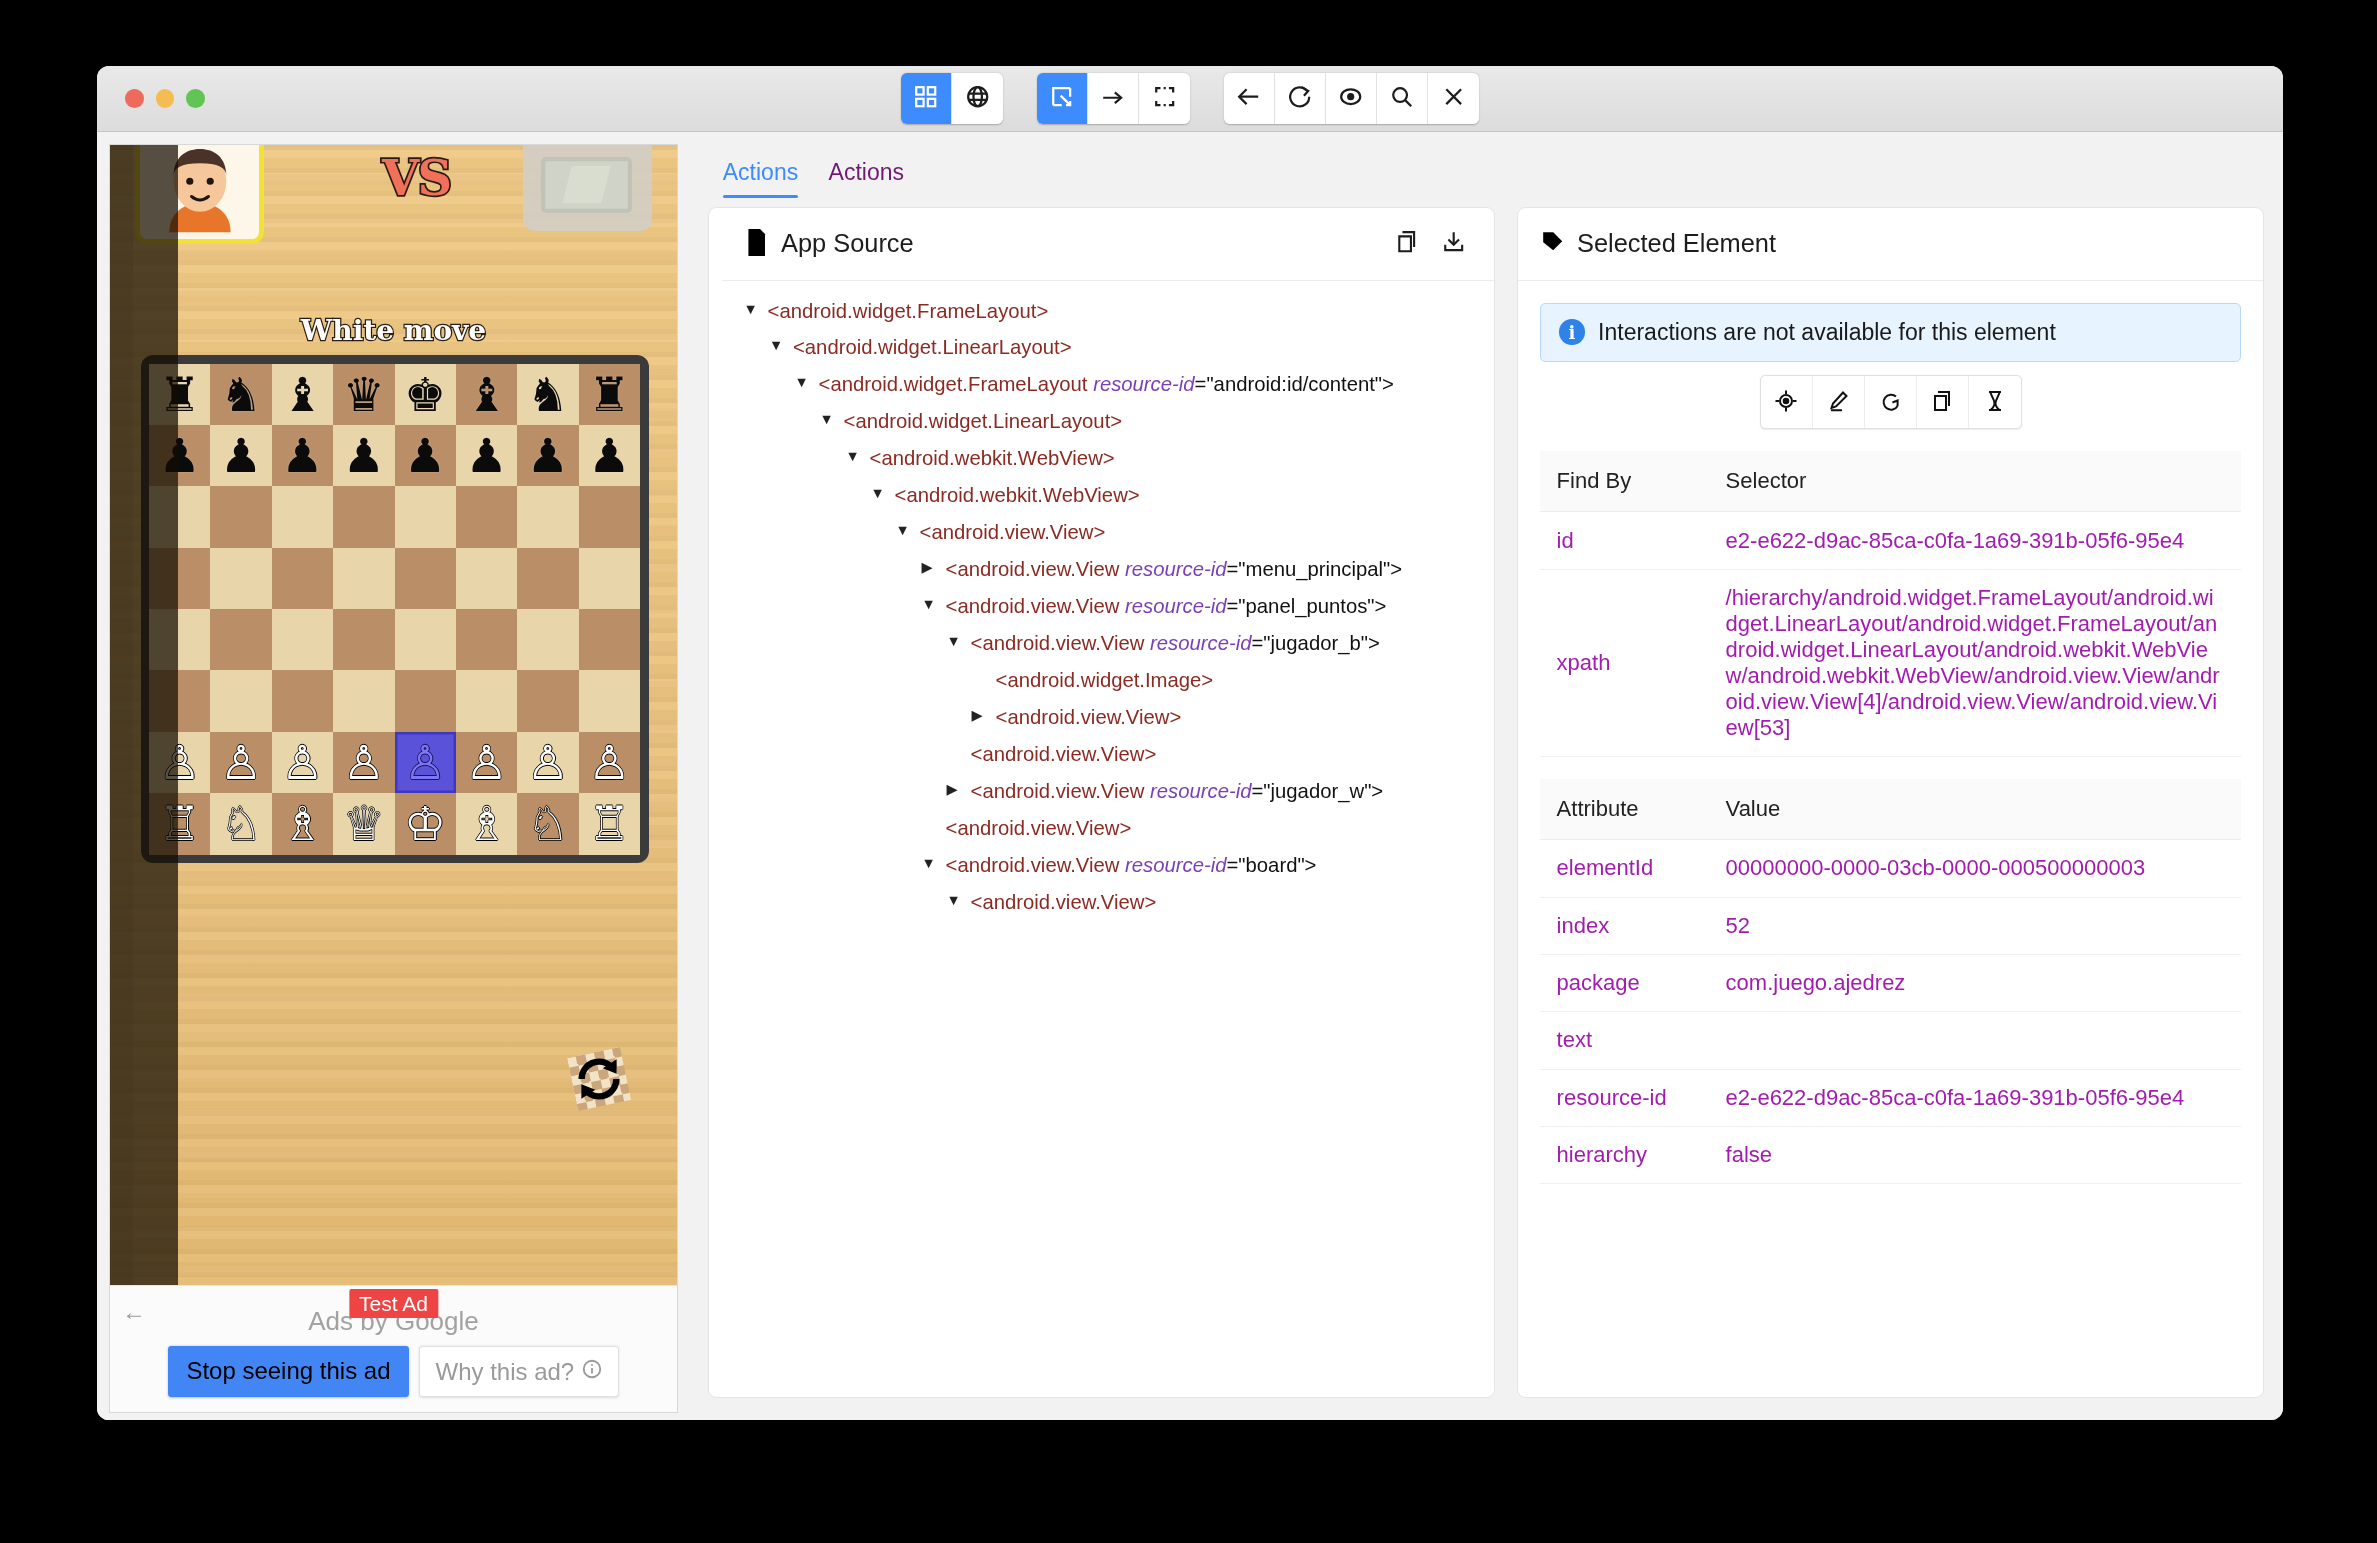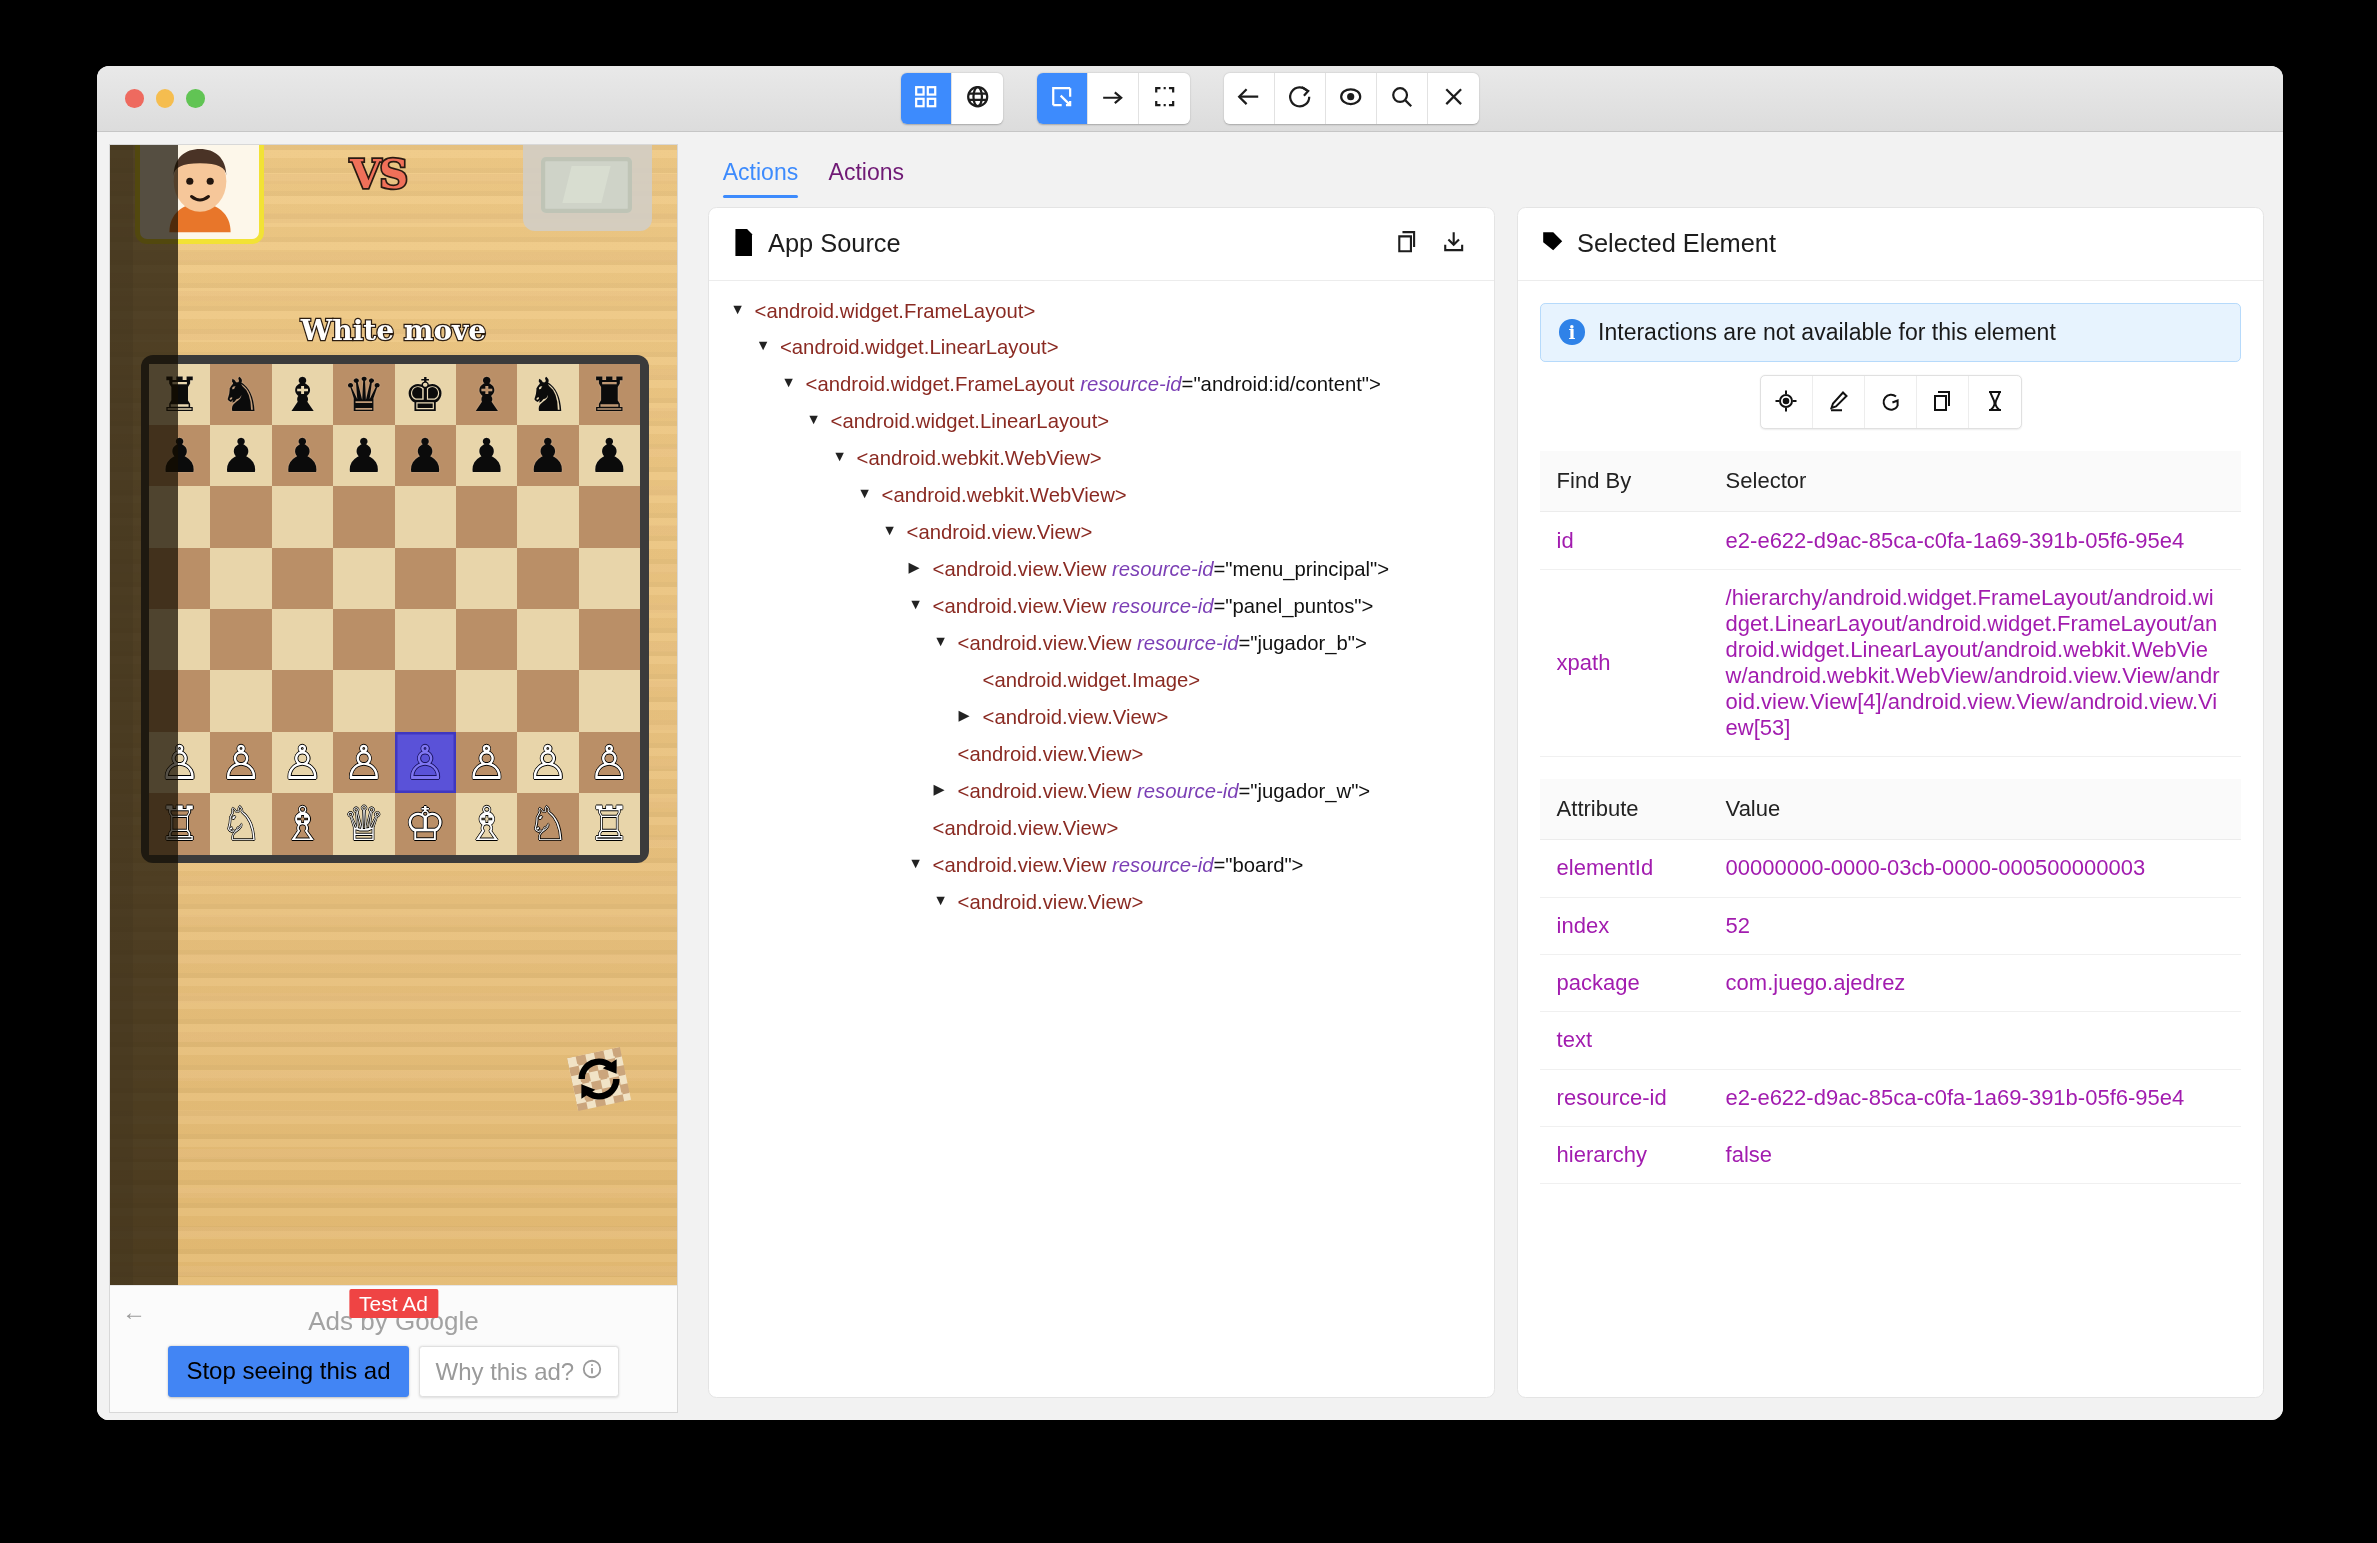--- a/index.html
+++ b/index.html
@@ -104,23 +104,23 @@
     position: absolute; left: 25.4px; top: -18.6px;
     width: 129px; height: 118px;
     background: #fdf7ea;
     border: 5.1px solid #f2e235;
     border-radius: 12px;
     overflow: hidden; z-index: 4;
   }
   .avatar-face { position:absolute; left:50%; top:52%; transform:translate(-50%,-50%); }
 
   .vs-text {
-    position: absolute; left: 240px; top: 5.1px;
+    position: absolute; left: 272px; top: 5.1px;
     font-family: "DejaVu Serif", serif;
-    font-size: 40px; font-weight: bold; color: #f07059;
+    font-size: 48px; font-weight: bold; color: #f07059;
     -webkit-text-stroke: 3.4px #2a1b12;
     paint-order: stroke fill;
     letter-spacing: -1.7px; z-index: 4;
   }
   .opp-box {
     position: absolute; right: 25.4px; top: -17px;
     width: 129px; height: 103px;
     background: rgba(210,205,195,.92);
     border-radius: 12px; z-index: 4; overflow:hidden;
   }
@@ -212,21 +212,21 @@
   .tab.active::after {
     content:''; position:absolute; left:15.2px; right:15.2px; bottom:0; height:3.4px; background:#3d8bfd; border-radius:1.7px;
   }
 
   #panes { flex:1; display:flex; gap: 22px; padding: 8.5px 0 22px 18.6px; min-height:0; }
 
   .card {
     background:#fff; border:0.8px solid #e4e4e4; border-radius:8.5px;
     display:flex; flex-direction:column; min-height:0; overflow:hidden;
   }
-  #source-card { flex: 0 0 787px; }
+  #source-card { flex: 0 0 787px; padding-left: 13px; }
   #selected-card { flex: 1; min-width:0; }
 
   .card-head {
     height: 73px; flex:0 0 73px; display:flex; align-items:center;
     padding: 0 22px; border-bottom:0.8px solid #ececec; gap: 12px;
   }
   .card-title { font-size: 25.4px; color:#1d1d1d; }
   .card-head-spacer { flex:1; }
   .head-icon { cursor:pointer; padding: 5.1px; display:flex; }
   .head-icon svg { stroke:#1d1d1d; fill:none; stroke-width:2; }

